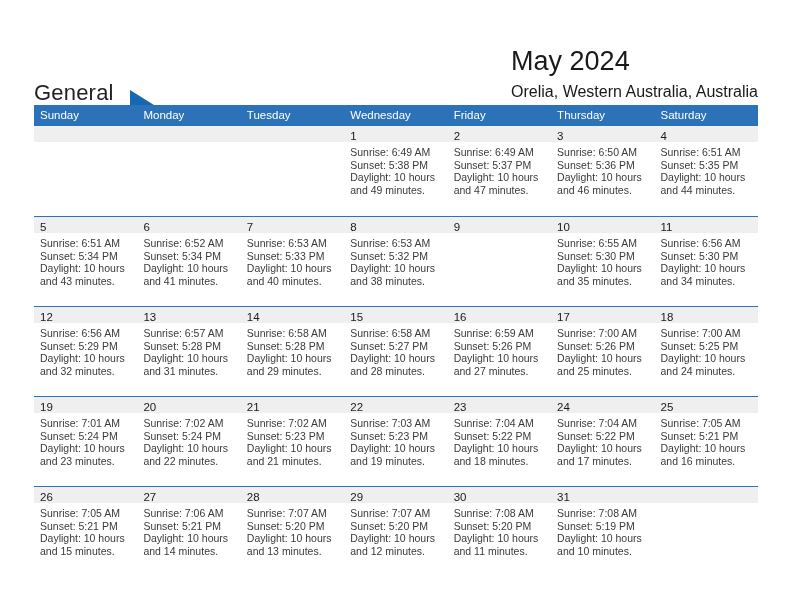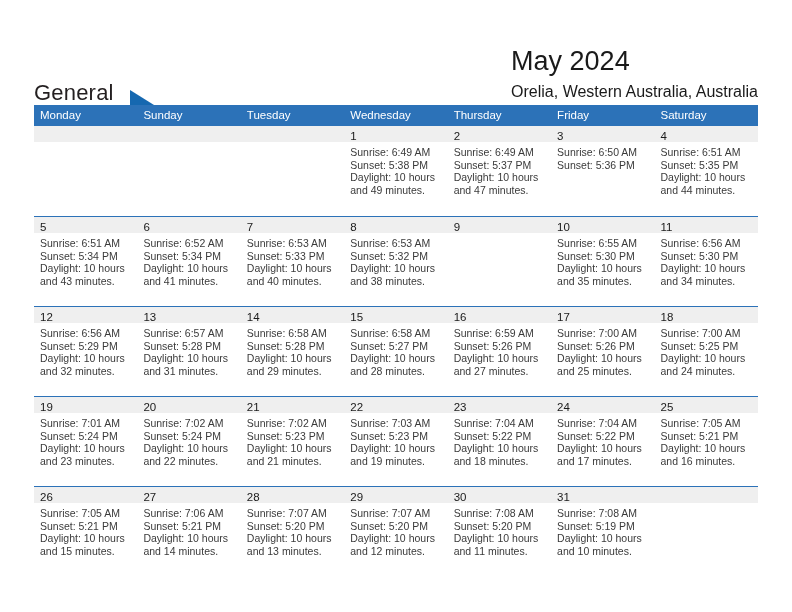--- a/index.html
+++ b/index.html
@@ -168,26 +168,26 @@
 
     <div class="title-block">
       <div class="cal-title">May 2024</div>
       <div class="cal-subtitle">Orelia, Western Australia, Australia</div>
     </div>
 
   </div>
 
   <div class="calendar">
     <div class="weekday-row">
+        <div class="weekday">Sunday</div>
         <div class="weekday">Monday</div>
-        <div class="weekday">Sunday</div>
         <div class="weekday">Tuesday</div>
         <div class="weekday">Wednesday</div>
+        <div class="weekday">Friday</div>
         <div class="weekday">Thursday</div>
-        <div class="weekday">Friday</div>
         <div class="weekday">Saturday</div>
       </div>
     <div id="weeks-container">
         <div class="week-row first">
           <div class="day-cell empty">
             <div class="day-number-band"><span class="day-number"></span></div>
           </div>
           <div class="day-cell empty">
             <div class="day-number-band"><span class="day-number"></span></div>
           </div>
@@ -208,20 +208,21 @@
               <div class="sunrise">Sunrise: 6:49 AM</div>
               <div class="sunset">Sunset: 5:37 PM</div>
               <div class="daylight">Daylight: 10 hours and 47 minutes.</div>
             </div>
           </div>
           <div class="day-cell">
             <div class="day-number-band"><span class="day-number">3</span></div>
             <div class="day-info">
               <div class="sunrise">Sunrise: 6:50 AM</div>
               <div class="sunset">Sunset: 5:36 PM</div>
+              <div class="daylight">Daylight: 10 hours and 46 minutes.</div>
             </div>
           </div>
           <div class="day-cell">
             <div class="day-number-band"><span class="day-number">4</span></div>
             <div class="day-info">
               <div class="sunrise">Sunrise: 6:51 AM</div>
               <div class="sunset">Sunset: 5:35 PM</div>
               <div class="daylight">Daylight: 10 hours and 44 minutes.</div>
             </div>
           </div>

